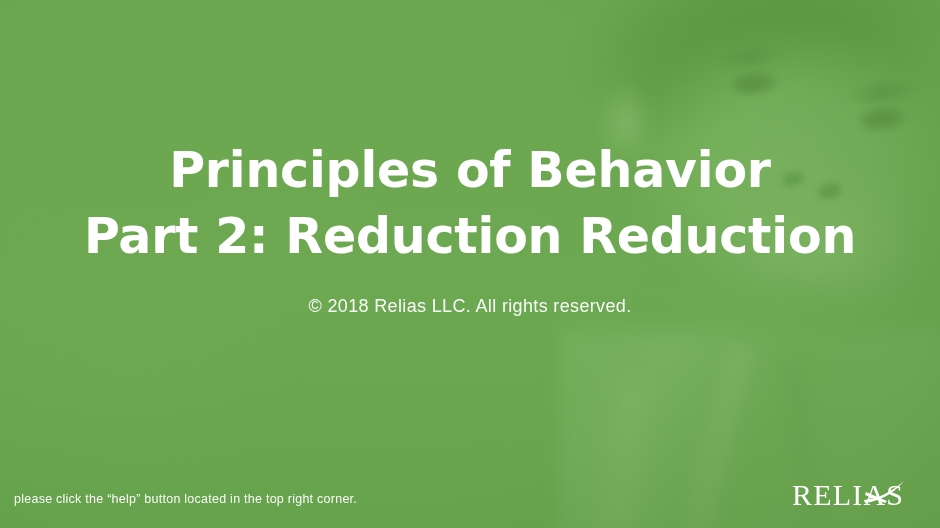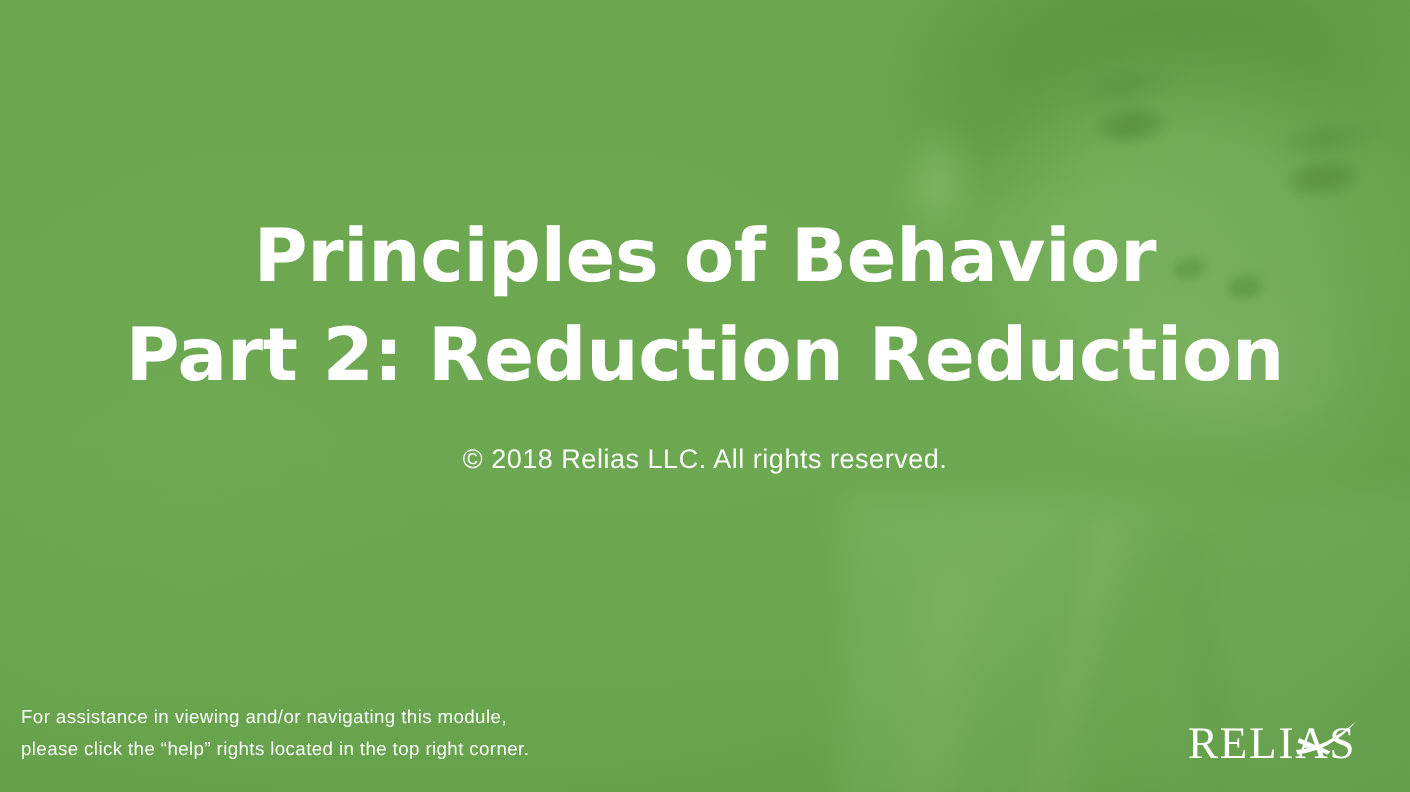--- a/index.html
+++ b/index.html
@@ -311,22 +311,21 @@
   <div class="content">
 
     <div class="title-block">
       <div class="title-line">Principles of Behavior</div>
       <div class="title-line">Part 2: Reduction Reduction</div>
     </div>
 
     <div class="copyright">© 2018 Relias LLC. All rights reserved.</div>
 
     <div class="assist">
-      <div>For assistance in viewing and/or navigating this module,</div>
-      <div>please click the “help” rights located in the top right corner.</div>
+      <div>please click the “help” button located in the top right corner.</div>
     </div>
 
     <div class="logo">
       <svg width="132" height="34" viewBox="0 0 132 34" xmlns="http://www.w3.org/2000/svg">
         <text class="logo-word" x="0" y="27">RELIAS</text>
         <path d="M72 22 C 86 21, 99 14, 112 3 C 101 16, 88 23, 73 25 Z" fill="#ffffff"></path>
         <path d="M74 14 L 95 23 L 93 25 L 73 17 Z" fill="#ffffff"></path>
       </svg>
     </div>
 

